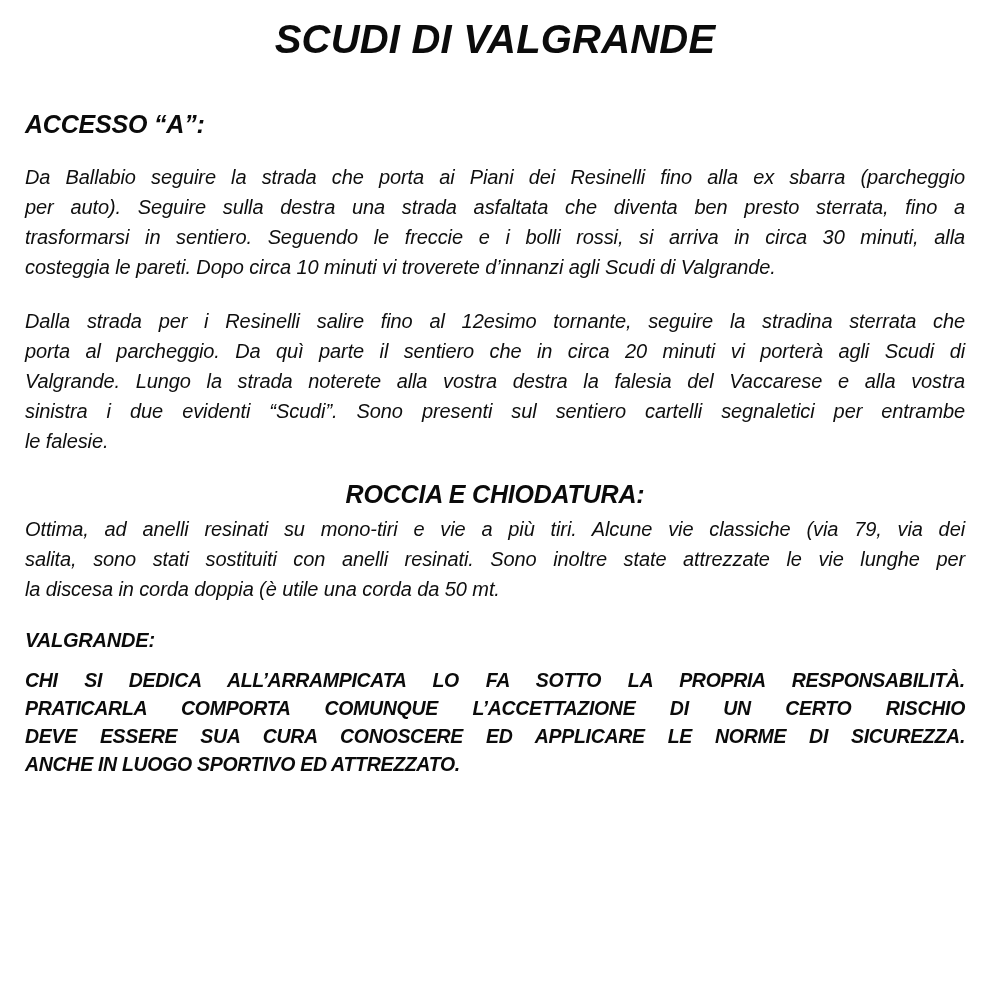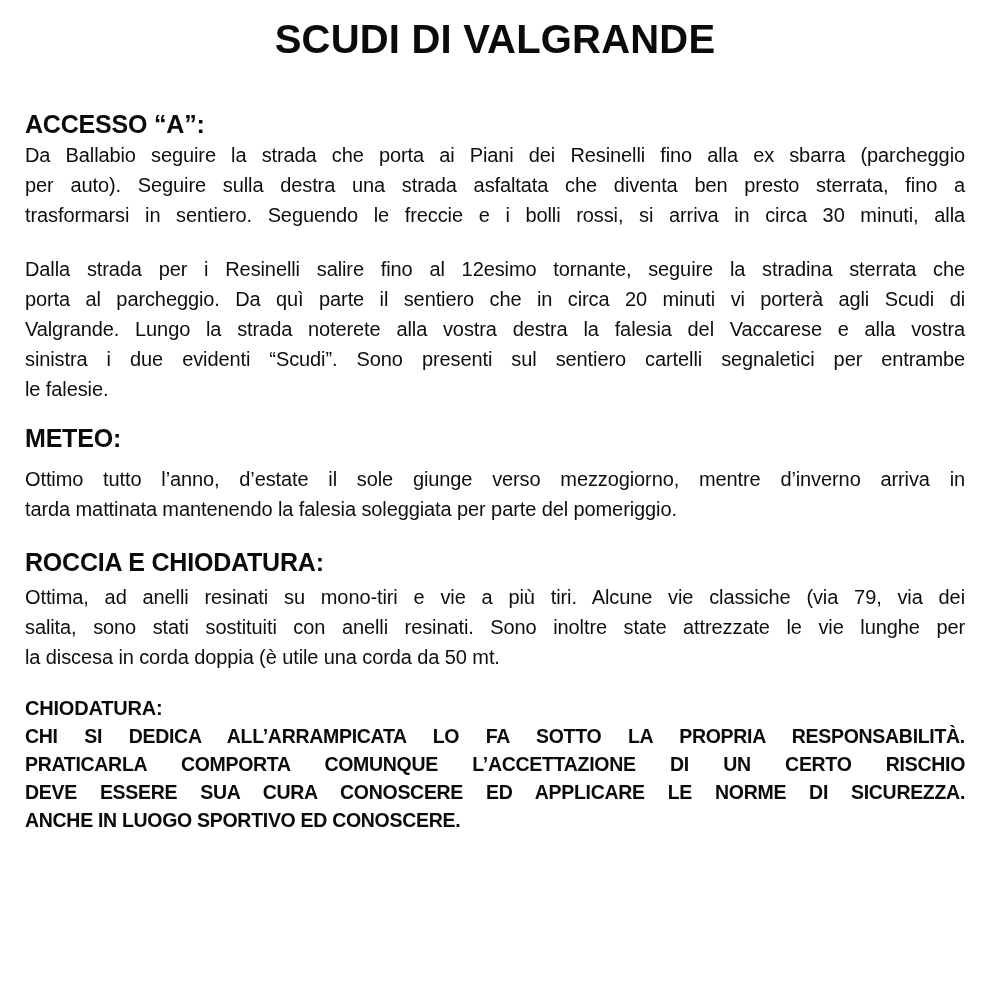--- a/index.html
+++ b/index.html
@@ -10,20 +10,21 @@
   .page {
     position: relative;
     width: 992px;
     height: 982px;
     box-sizing: border-box;
     padding: 14px 27px 0 25px;
     background: #ffffff;
     color: #0b0b0b;
     font-family: "Liberation Sans", "DejaVu Sans", sans-serif;
     overflow: hidden;
+    font-style: italic;
   }
   h1.doc-title {
     margin: 2px 0 0 0;
     font-size: 40px;
     line-height: 46px;
     font-weight: bold;
     text-align: center;
     letter-spacing: 0.2px;
     color: #0b0b0b;
   }
@@ -31,29 +32,29 @@
     margin: 0;
     font-size: 25px;
     line-height: 32px;
     font-weight: bold;
     letter-spacing: -0.2px;
     color: #0b0b0b;
   }
   section.sec-a h2 { margin-top: 46px; }
   section.sec-b h2 { margin-top: 14px; }
   section.sec-meteo h2 { margin-top: 18px; }
-  section.sec-roccia h2 { margin-top: 22px; }
+  section.sec-roccia h2 { margin-top: 22px; text-align: center; }
 
   .para {
     font-size: 20px;
     line-height: 30px;
     letter-spacing: -0.1px;
     color: #0e0e0e;
   }
-  section.sec-a .para { margin-top: 0; }
+  section.sec-a .para { margin-top: 22px; }
   section.sec-b .para { margin-top: 24px; }
   section.sec-meteo .para { margin-top: 10px; }
   section.sec-roccia .para { margin-top: 4px; }
 
   .para .line {
     text-align: justify;
     text-align-last: justify;
   }
   .para .line.last {
     text-align-last: left;
@@ -61,74 +62,68 @@
 
   section.sec-warning h3 {
     margin: 22px 0 0 0;
     font-size: 20px;
     line-height: 28px;
     font-weight: bold;
     letter-spacing: -0.2px;
     color: #0b0b0b;
   }
   .para.warn {
-    margin-top: 0;
+    margin-top: 12px;
     font-size: 19.5px;
     line-height: 28px;
     font-weight: bold;
     letter-spacing: -0.3px;
     color: #0b0b0b;
   }
 </style>
 </head>
 <body>
 
 <div class="page">
 
   <h1 class="doc-title">SCUDI DI VALGRANDE</h1>
 
   <section class="sec-a">
     <h2 class="sec-heading">ACCESSO “A”:</h2>
     <div class="para">
         <div class="line">Da Ballabio seguire la strada che porta ai Piani dei Resinelli fino alla ex sbarra (parcheggio</div>
         <div class="line">per auto). Seguire sulla destra una strada asfaltata che diventa ben presto sterrata, fino a</div>
         <div class="line">trasformarsi in sentiero. Seguendo le freccie e i bolli rossi, si arriva in circa 30 minuti, alla</div>
+        <div class="line last">costeggia le pareti. Dopo circa 10 minuti vi troverete d’innanzi agli Scudi di Valgrande.</div>
       </div>
   </section>
 
   <section class="sec-b">
     <div class="para">
         <div class="line">Dalla strada per i Resinelli salire fino al 12esimo tornante, seguire la stradina sterrata che</div>
         <div class="line">porta al parcheggio. Da quì parte il sentiero che in circa 20 minuti vi porterà agli Scudi di</div>
         <div class="line">Valgrande. Lungo la strada noterete alla vostra destra la falesia del Vaccarese e alla vostra</div>
         <div class="line">sinistra i due evidenti “Scudi”. Sono presenti sul sentiero cartelli segnaletici per entrambe</div>
         <div class="line last">le falesie.</div>
       </div>
   </section>
 
-  <section class="sec-meteo">
-    <h2 class="sec-heading">METEO:</h2>
-    <div class="para">
-        <div class="line">Ottimo tutto l’anno, d’estate il sole giunge verso mezzogiorno, mentre d’inverno arriva in</div>
-        <div class="line last">tarda mattinata mantenendo la falesia soleggiata per parte del pomeriggio.</div>
-      </div>
-  </section>
 
   <section class="sec-roccia">
     <h2 class="sec-heading">ROCCIA E CHIODATURA:</h2>
     <div class="para">
         <div class="line">Ottima, ad anelli resinati su mono-tiri e vie a più tiri. Alcune vie classiche (via 79, via dei</div>
         <div class="line">salita, sono stati sostituiti con anelli resinati. Sono inoltre state attrezzate le vie lunghe per</div>
         <div class="line last">la discesa in corda doppia (è utile una corda da 50 mt.</div>
       </div>
   </section>
 
   <section class="sec-warning">
-    <h3>CHIODATURA:</h3>
+    <h3>VALGRANDE:</h3>
     <div class="para warn">
         <div class="line">CHI SI DEDICA ALL’ARRAMPICATA LO FA SOTTO LA PROPRIA RESPONSABILITÀ.</div>
         <div class="line">PRATICARLA COMPORTA COMUNQUE L’ACCETTAZIONE DI UN CERTO RISCHIO</div>
         <div class="line">DEVE ESSERE SUA CURA CONOSCERE ED APPLICARE LE NORME DI SICUREZZA.</div>
-        <div class="line last">ANCHE IN LUOGO SPORTIVO ED CONOSCERE.</div>
+        <div class="line last">ANCHE IN LUOGO SPORTIVO ED ATTREZZATO.</div>
       </div>
   </section>
 
 </div>
 
 </body></html>

